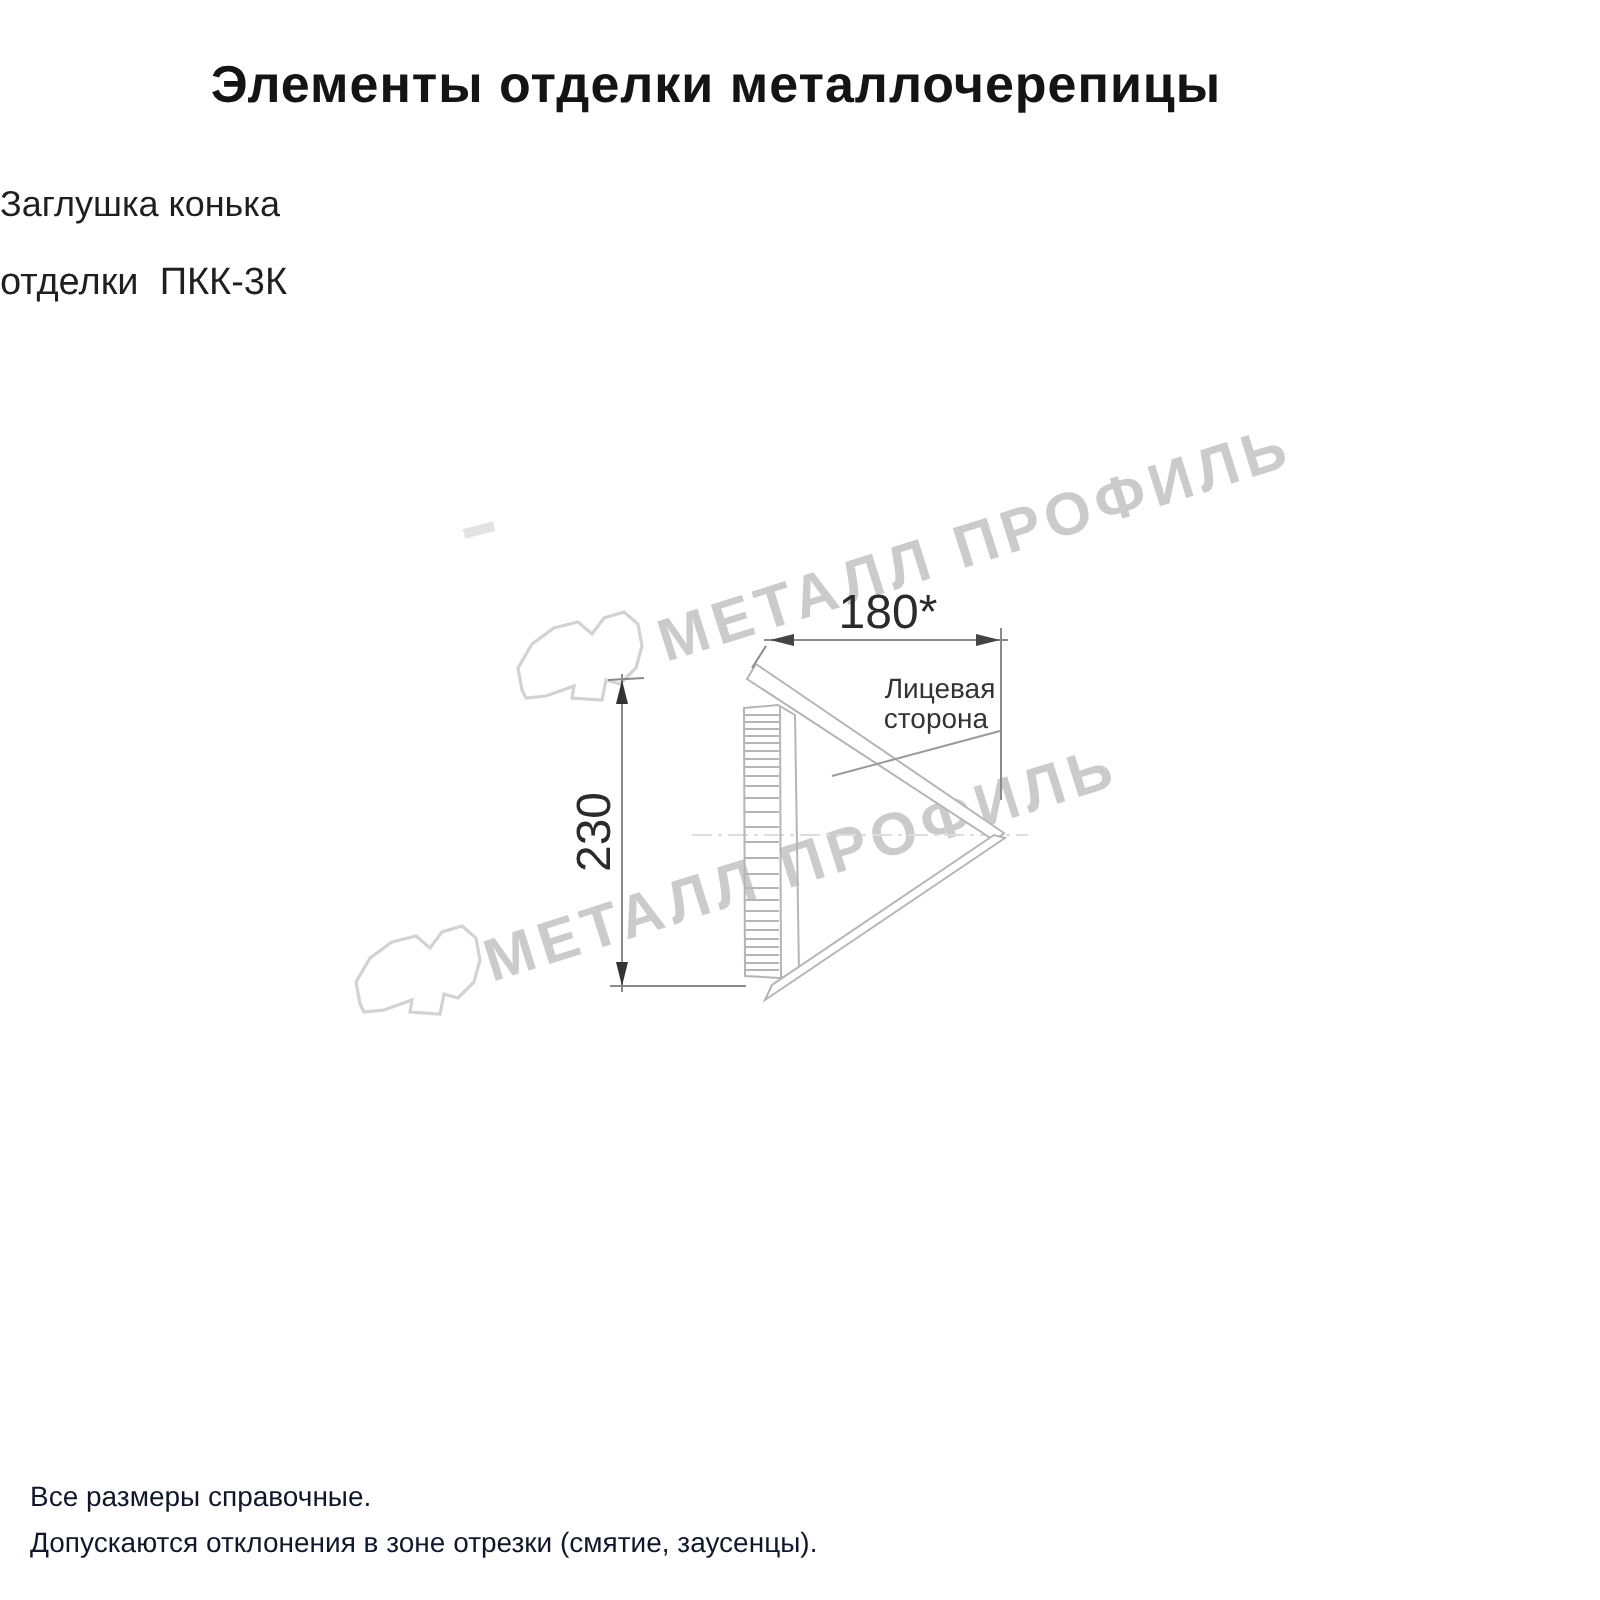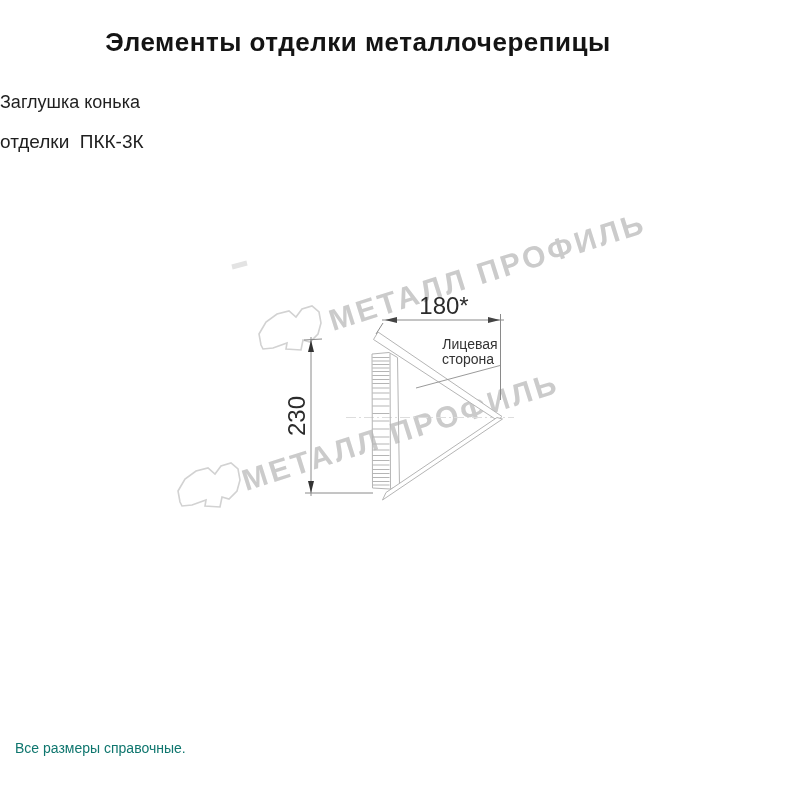--- a/index.html
+++ b/index.html
@@ -19,21 +19,21 @@
   .product-code{
     margin-top:16px;font-size:19px;color:#1f1f1f;white-space:pre;
   }
   .drawing-svg{position:absolute;top:0;left:0;}
   .drawing-svg text{font-family:"Liberation Sans", sans-serif;}
   .dim-text{font-size:24px;fill:#2b2b2b;}
   .label-text{font-size:14px;fill:#333333;}
   .wm-text{font-size:30px;font-weight:bold;fill:#cbcbcb;letter-spacing:3px;}
   .footer{
     position:absolute;top:737px;left:15px;font-size:14px;line-height:23px;
-    color:#0f766e;
+    color:#0f172a;
   }
 </style>
 </head>
 <body>
 
 <div class="page">
 
   <h1 class="page-title">Элементы отделки металлочерепицы</h1>
 
   <div class="subtitle">
@@ -115,15 +115,16 @@
 
     <g>
       <line x1="500" y1="365.5" x2="416" y2="388" stroke="#9a9a9a" stroke-width="1"></line>
       <text class="label-text" x="470" y="349" text-anchor="middle">Лицевая</text>
       <text class="label-text" x="468" y="364" text-anchor="middle">сторона</text>
     </g>
   </svg>
 
   <div class="footer">
     <div>Все размеры справочные.</div>
+    <div>Допускаются отклонения в зоне отрезки (смятие, заусенцы).</div>
   </div>
 
 </div>
 
 </body></html>

